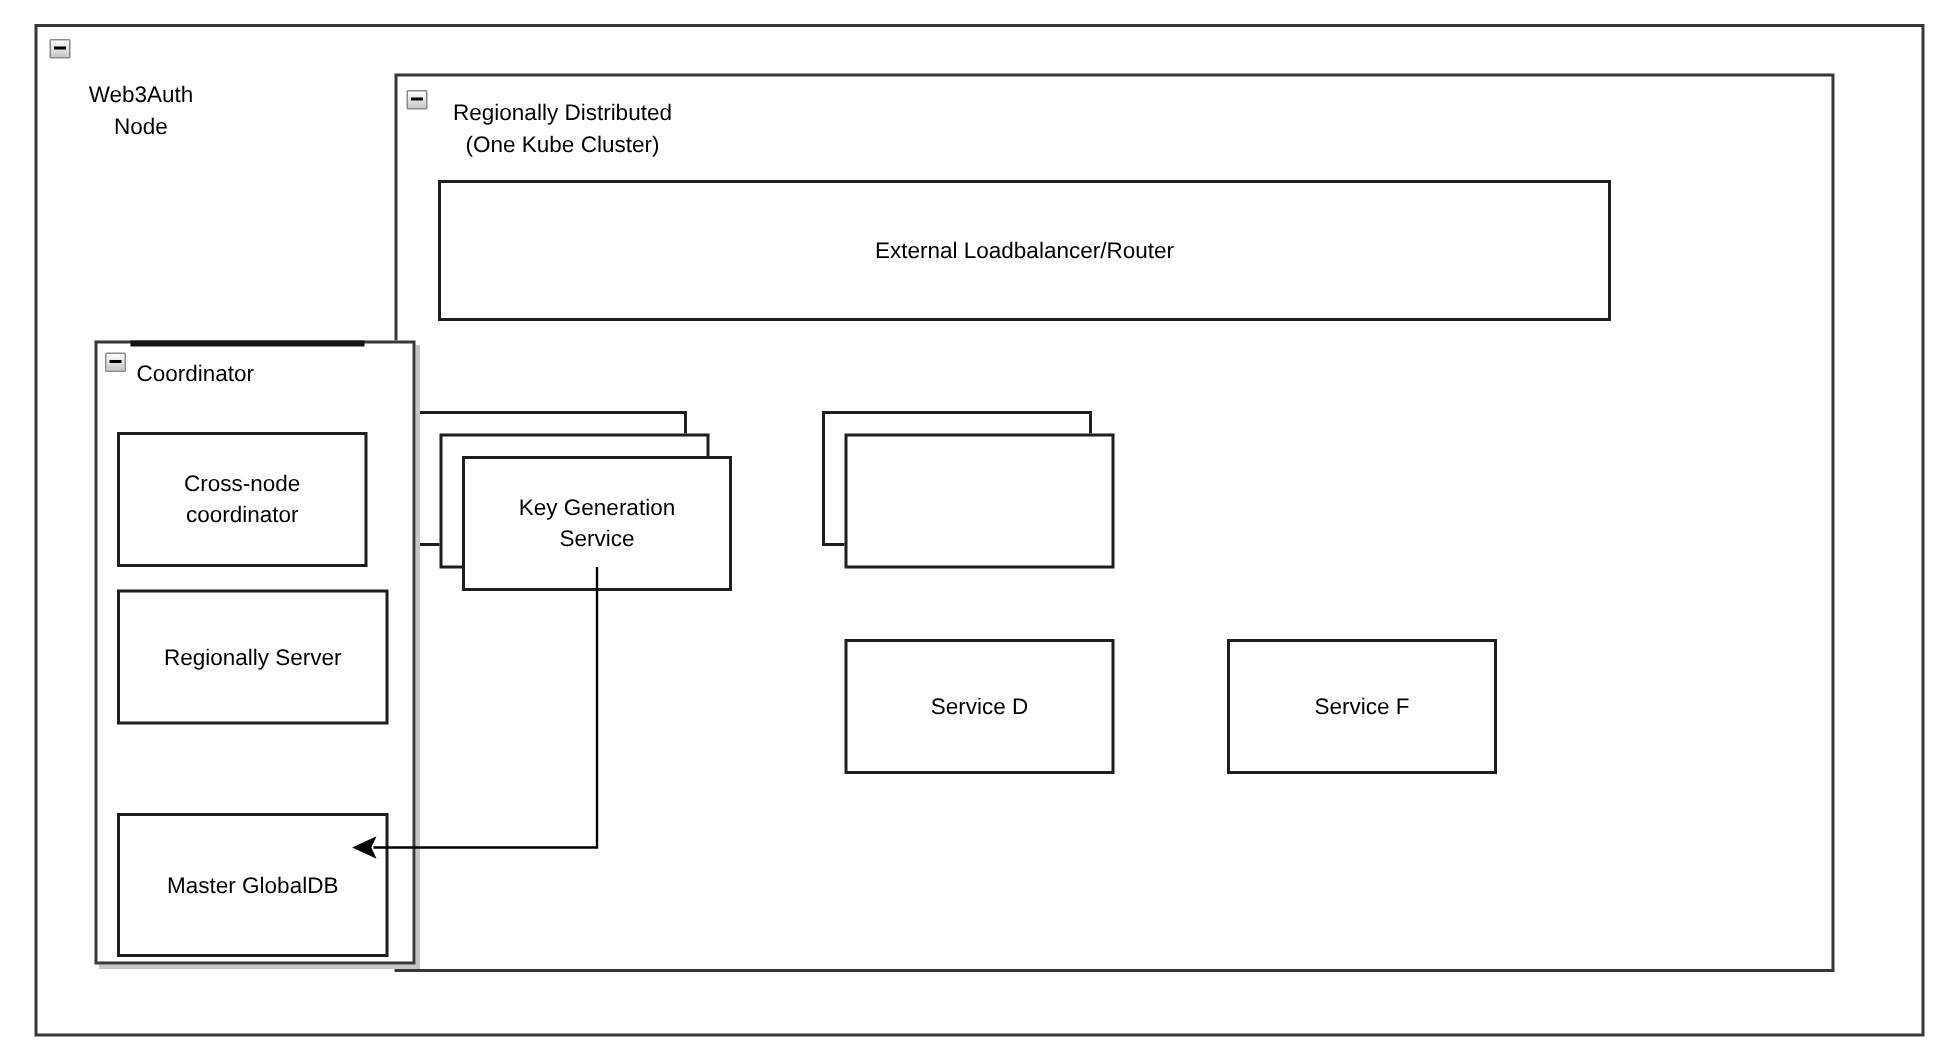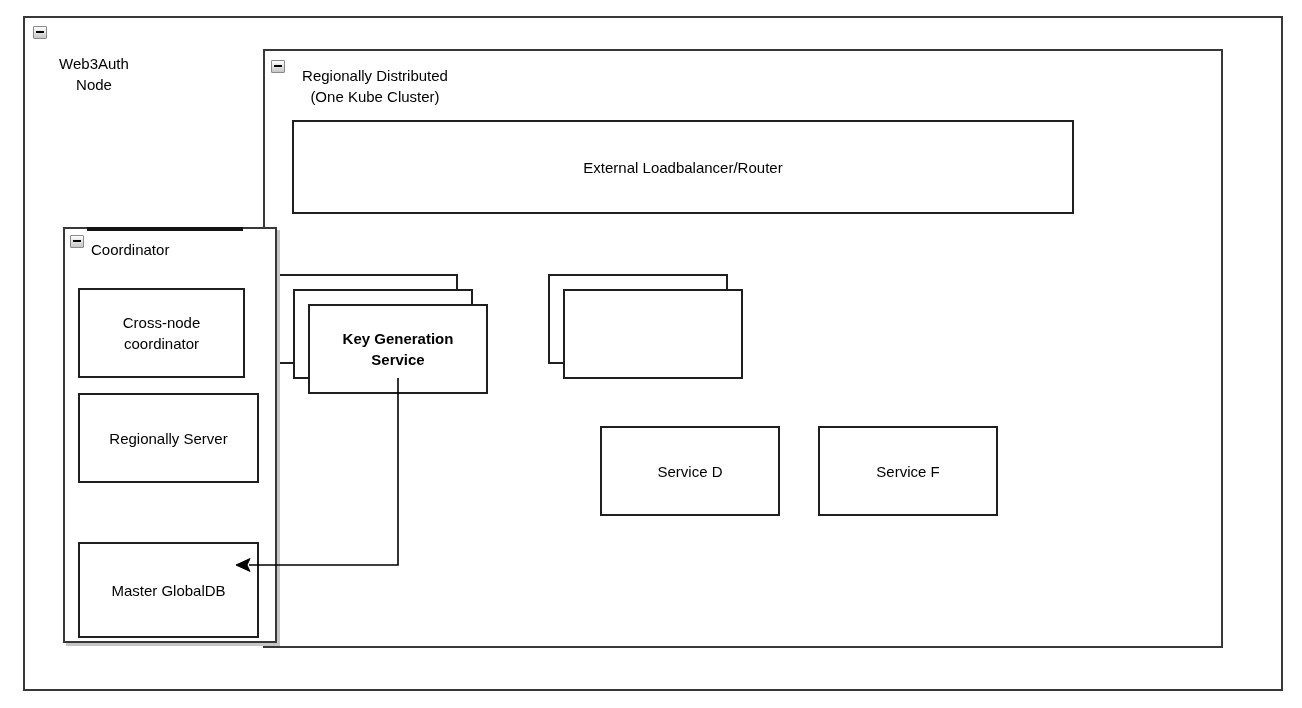--- a/index.html
+++ b/index.html
@@ -115,36 +115,36 @@
     <div class="group-frame" style="left:238px; top:31px; width:960px; height:599px;">
 
       <span class="collapse-btn" style="left:6px; top:9px;"></span>
       <div class="group-label" style="left:28px; top:14px; width:164px;">Regionally Distributed
 (One Kube Cluster)</div>
 
       <div class="node-box" style="left:27px; top:69px; width:782px; height:94px;">
         <span class="node-label">External Loadbalancer/Router</span>
       </div>
 
-      <div class="stack" style="left:13px; top:223px;font-weight:bold;">
+      <div class="stack" style="left:13px; top:223px;">
         <div class="layer l1"></div>
         <div class="layer l2"></div>
         <div class="layer l3">
           <span class="node-label">Key Generation
 Service</span>
         </div>
       </div>
 
       <div class="stack" style="left:283px; top:223px;">
         <div class="layer l1"></div>
         <div class="layer l2"></div>
       </div>
 
 
-      <div class="node-box" style="left:298px; top:375px; width:180px; height:90px;margin-left:37px;">
+      <div class="node-box" style="left:298px; top:375px; width:180px; height:90px;">
         <span class="node-label">Service D</span>
       </div>
 
       <div class="node-box" style="left:553px; top:375px; width:180px; height:90px;justify-content:center;">
         <span class="node-label">Service F</span>
       </div>
     </div>
 
     <div class="group-frame coordinator-shadow" style="left:13px; top:209px; width:214px; height:416px;margin-left:25px;">
 

